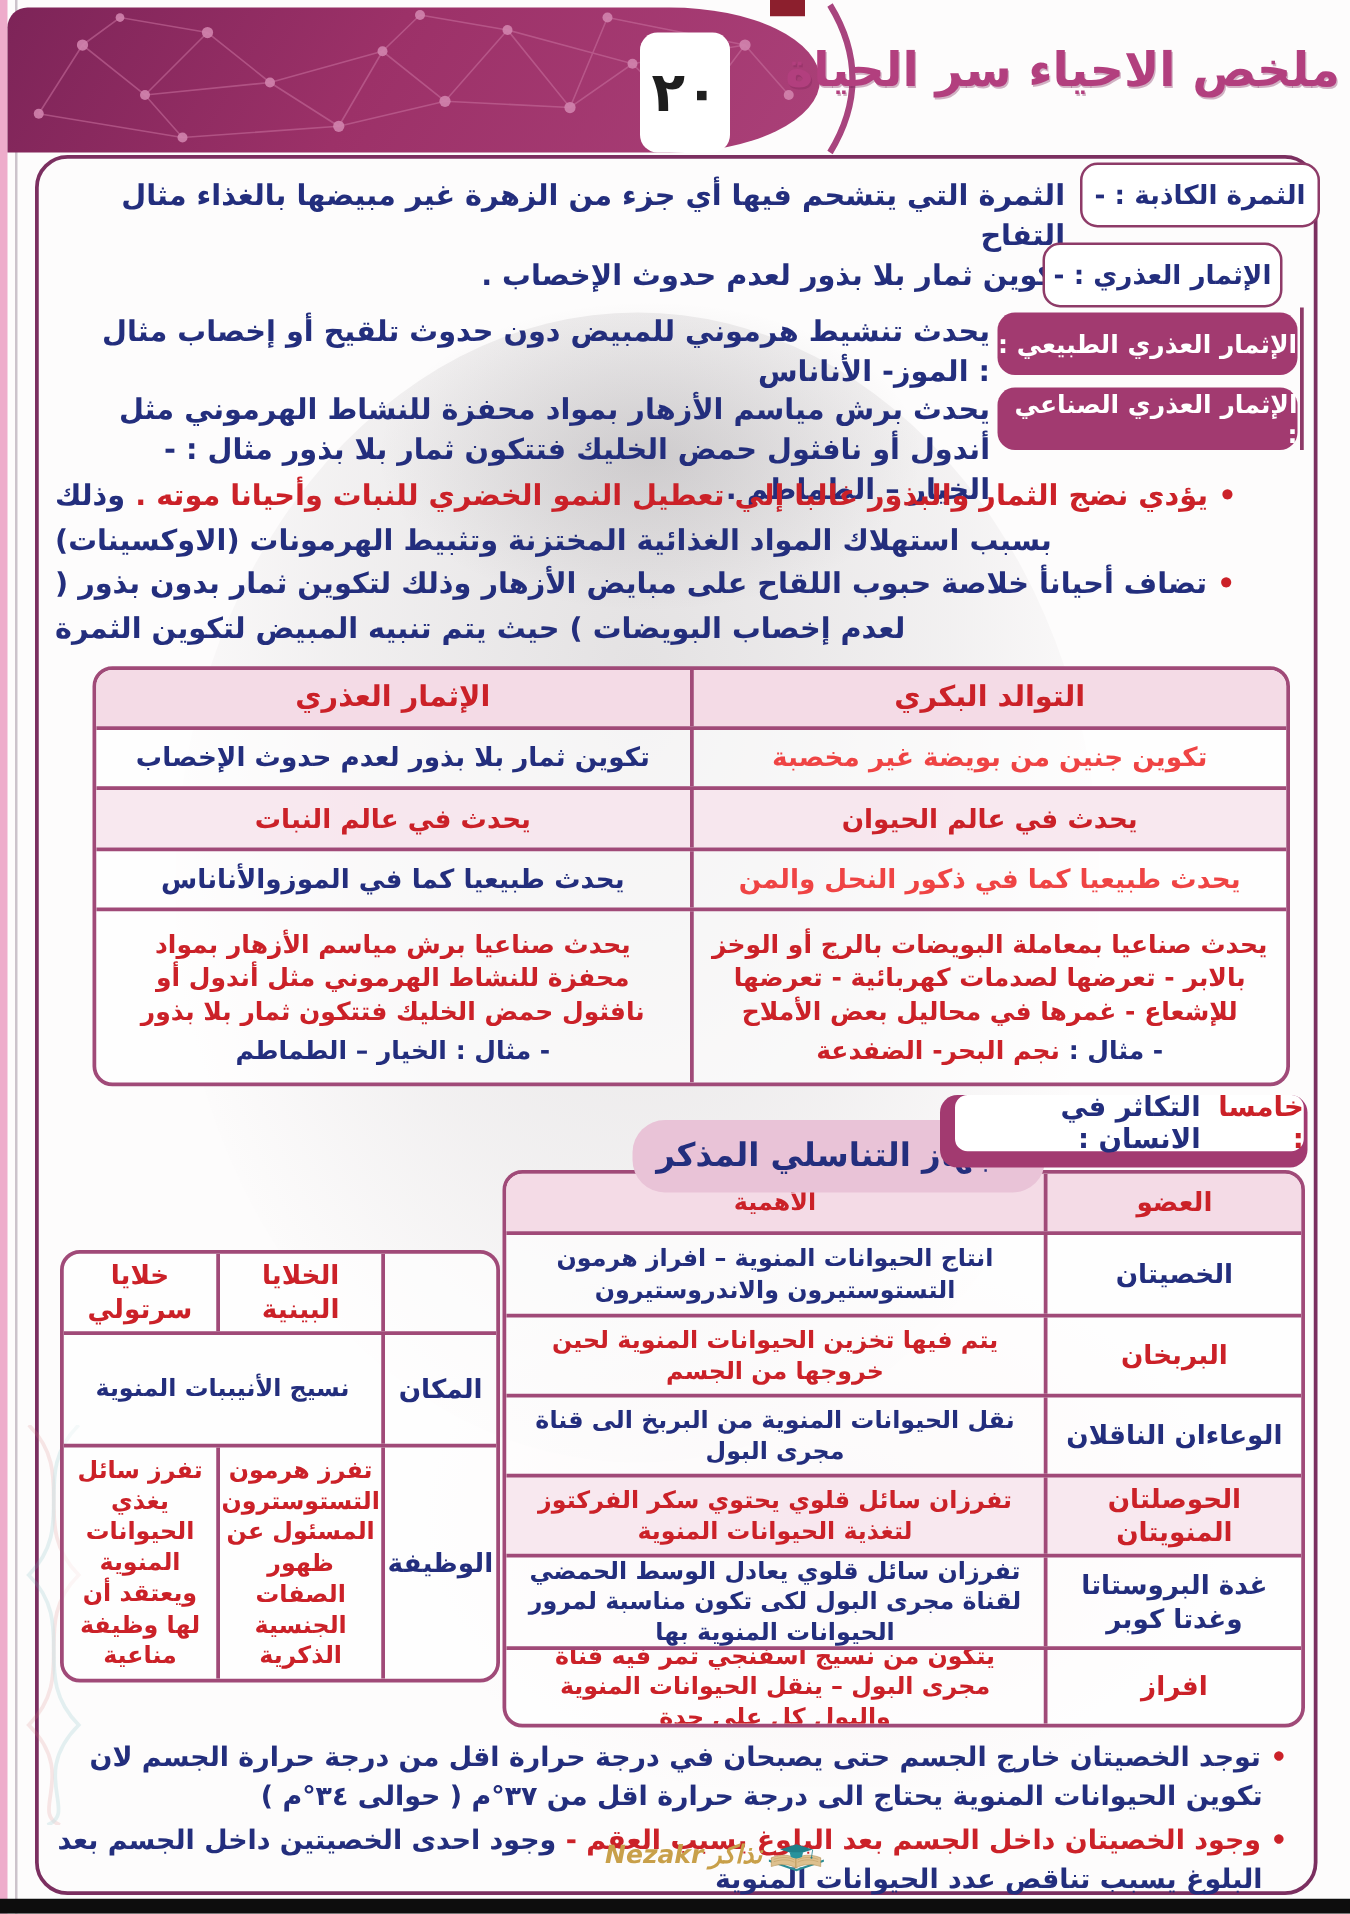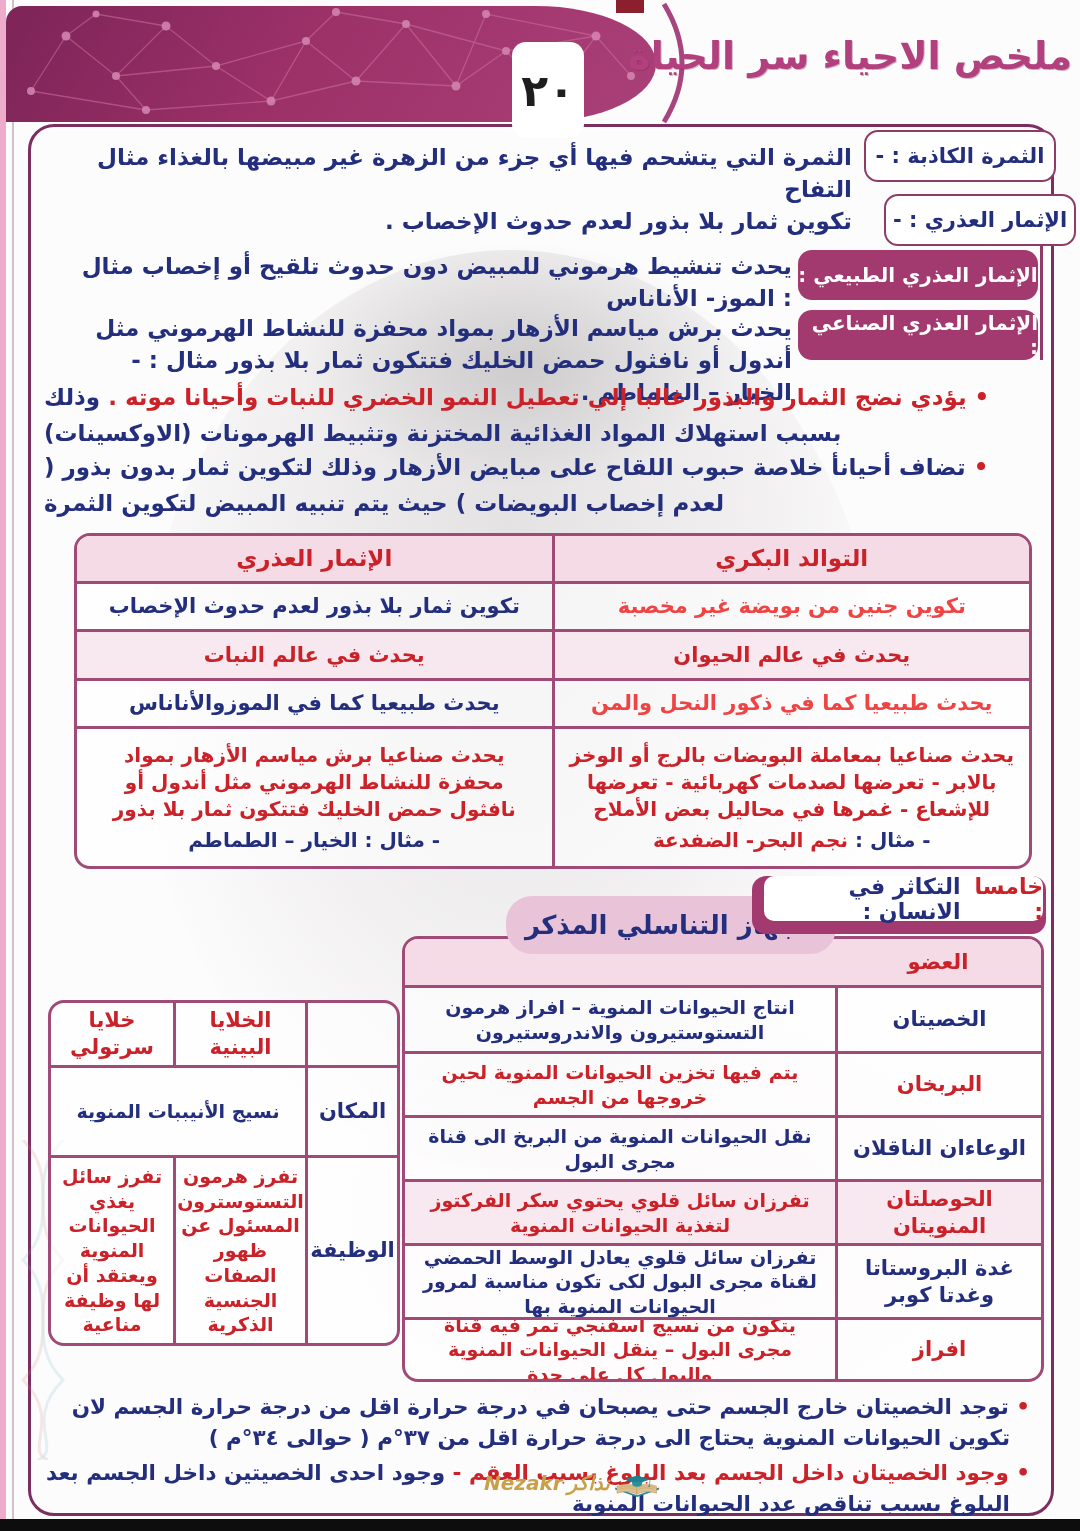--- a/index.html
+++ b/index.html
@@ -25,21 +25,21 @@
     background:linear-gradient(120deg,#7d2458,#9c3168 45%,#aa4078);
     border-radius:16px 120px 120px 0 / 16px 58px 58px 0;
     overflow:hidden;
   }
   .band svg{position:absolute;left:0;top:0;width:100%;height:100%}
   .arc-wrap{left:656px;top:2px;width:40px;height:122px}
   .notch{left:616px;top:0;width:28px;height:13px;background:#8c1f2d}
   .badge{
     left:512px;top:26px;width:72px;height:96px;background:#fff;border-radius:14px;
     display:flex;align-items:center;justify-content:center;
-    font-size:44px;color:#1e1e1e;z-index:3;margin-top:16px;
+    font-size:44px;color:#1e1e1e;z-index:3;
   }
   .title{
     left:656px;right:8px;top:34px;text-align:center;white-space:nowrap;
     font-size:38px;letter-spacing:-0.5px;color:#b23f7e;
     text-shadow:1px 1px 0 rgba(125,36,88,.35);
   }
 
   
   .photo-head{left:140px;top:250px;width:740px;height:920px;border-radius:50%;
     background:radial-gradient(ellipse at 50% 32%,rgba(95,88,94,.16),rgba(110,102,108,.08) 48%,rgba(120,110,116,.03) 66%,transparent 78%)}
@@ -160,21 +160,21 @@
 </div>
 <div class="abs title">ملخص الاحياء سر الحياة</div>
 
 <div class="abs frame"></div>
 
 <div class="abs defbox" style="left:864px;top:130px">
   <span>الثمرة الكاذبة : -</span>
 </div>
 <div class="abs deftext" style="left:70px;top:141px;width:782px">الثمرة التي يتشحم فيها أي جزء من الزهرة غير مبيضها بالغذاء مثال التفاح</div>
 
-<div class="abs defbox" style="left:884px;top:194px">
+<div class="abs defbox" style="left:834px;top:194px">
   <span>الإثمار العذري : -</span>
 </div>
 <div class="abs deftext" style="left:70px;top:205px;width:782px">تكوين ثمار بلا بذور لعدم حدوث الإخصاب .</div>
 
 <div class="abs vline"></div>
 
 <div class="abs defpill" style="left:798px;top:250px">
   <span>الإثمار العذري الطبيعي :</span>
 </div>
 <div class="abs deftext" style="left:70px;top:250px;width:722px">يحدث تنشيط هرموني للمبيض دون حدوث تلقيح أو إخصاب مثال : الموز- الأناناس</div>
@@ -235,20 +235,21 @@
     <span class="navy">التكاثر في الانسان :</span>
   </div>
 </div>
 <div class="abs subpill">
   <span>الجهاز التناسلي المذكر</span>
 </div>
 
 <div class="abs tbl tbl2" style="left:402px;top:936px;width:642px;z-index:2">
   <div class="row hrow" style="height:46px">
     <div class="cell organ">العضو</div>
+    <div class="cell">الأهمية</div>
   </div>
   <div class="row" style="height:66px">
     <div class="cell organ navy">الخصيتان</div>
     <div class="cell navy">انتاج الحيوانات المنوية – افراز هرمون التستوستيرون والاندروستيرون</div>
   </div>
   <div class="row" style="height:64px">
     <div class="cell organ red">البربخان</div>
     <div class="cell red">يتم فيها تخزين الحيوانات المنوية لحين خروجها من الجسم</div>
   </div>
   <div class="row" style="height:64px">

